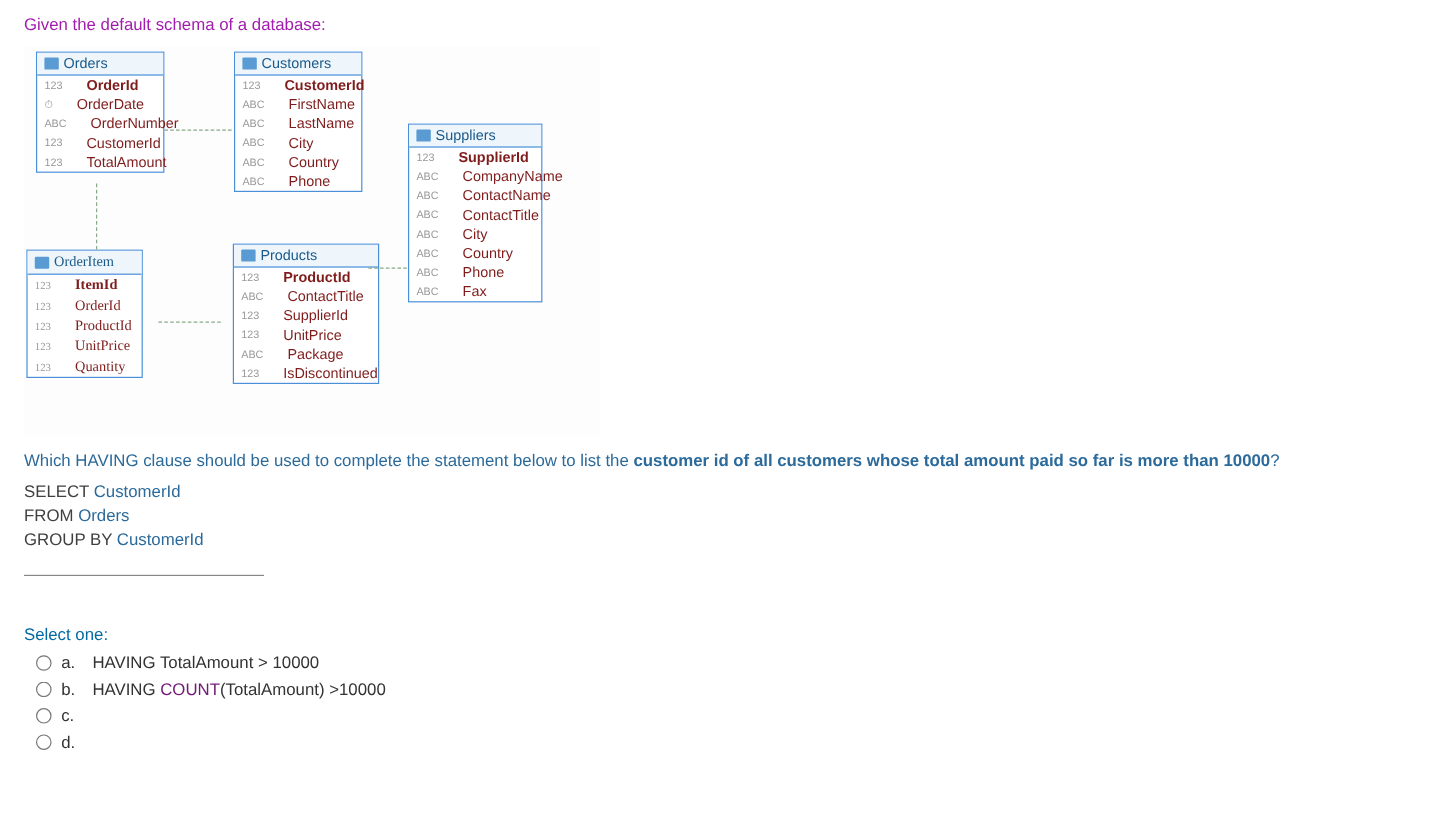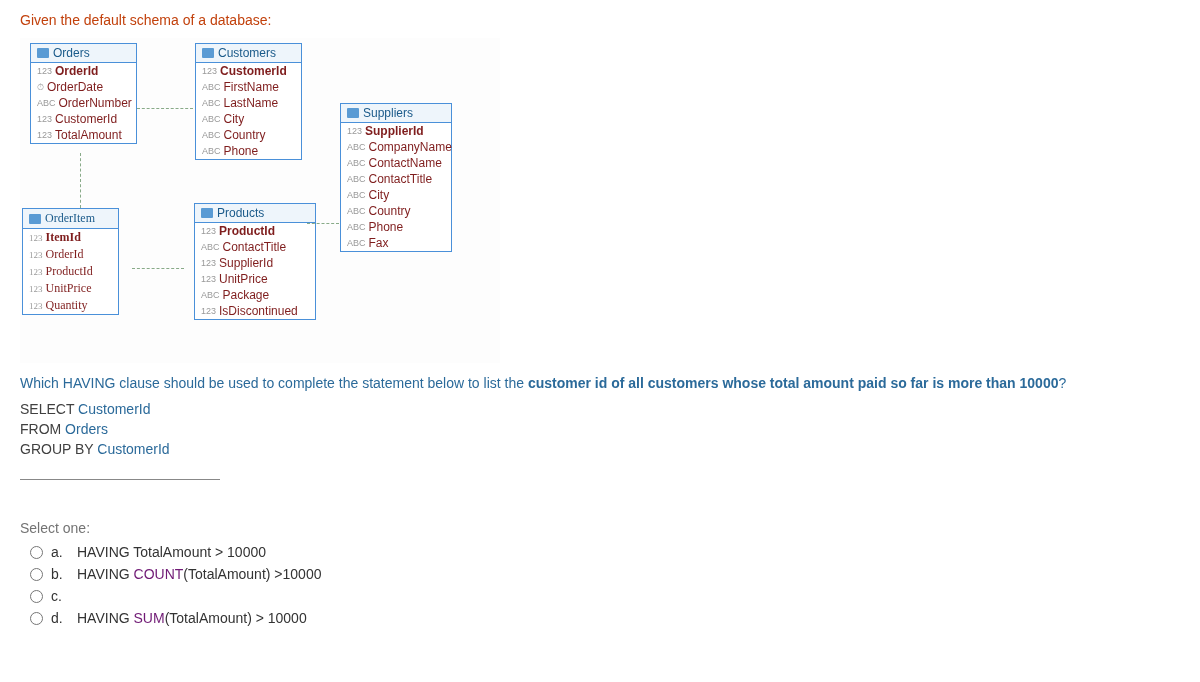--- a/index.html
+++ b/index.html
@@ -4,21 +4,21 @@
 <style>
   body {
     font-family: Arial, sans-serif;
     font-size: 14px;
     color: #333;
     margin: 0;
     padding: 12px 20px;
     background: #fff;
   }
   .question-intro {
-    color: #c2410c;
+    color: #a21caf;
     margin-bottom: 10px;
   }
   .schema-image {
     background: #fdfdfd;
     padding: 10px 15px 15px 15px;
     width: 450px;
     position: relative;
     height: 300px;
   }
   .table-box {
@@ -43,21 +43,21 @@
     background: #5a9bd4;
     display: inline-block;
     border-radius: 1px;
   }
   .field {
     padding: 1px 6px;
     font-size: 12px;
     color: #1a5a8a;
     display: flex;
     align-items: center;
-    gap: 3px;
+    gap: 20px;
   }
   .field .type-badge {
     font-size: 9px;
     color: #999;
   }
   .field .fname {
     color: #7f1d1d;
   }
   .field.bold .fname { font-weight: bold; }
   .question-text {
@@ -72,21 +72,21 @@
   }
   .sql-kw { color: #404040; }
   .blank-line {
     border-bottom: 1px solid #888;
     width: 200px;
     height: 18px;
     margin-top: 4px;
     margin-bottom: 40px;
   }
   .select-one {
-    color: #737373;
+    color: #0369a1;
     margin-bottom: 8px;
   }
   .option {
     display: flex;
     align-items: center;
     gap: 8px;
     margin-bottom: 6px;
     margin-left: 10px;
     color: #333;
   }
@@ -295,14 +295,13 @@
   <span class="opt-letter">b.</span>
   <span class="opt-text"><span>HAVING </span><span class="sql-func">COUNT</span><span>(TotalAmount) &gt;10000</span></span>
 </div>
 <div class="option">
   <input type="radio" name="ans" style="">
   <span class="opt-letter">c.</span>
 </div>
 <div class="option">
   <input type="radio" name="ans" style="">
   <span class="opt-letter">d.</span>
-  <span class="opt-text"><span>HAVING </span><span class="sql-func">SUM</span><span>(TotalAmount) &gt; 10000</span></span>
 </div>
 
 </body></html>

